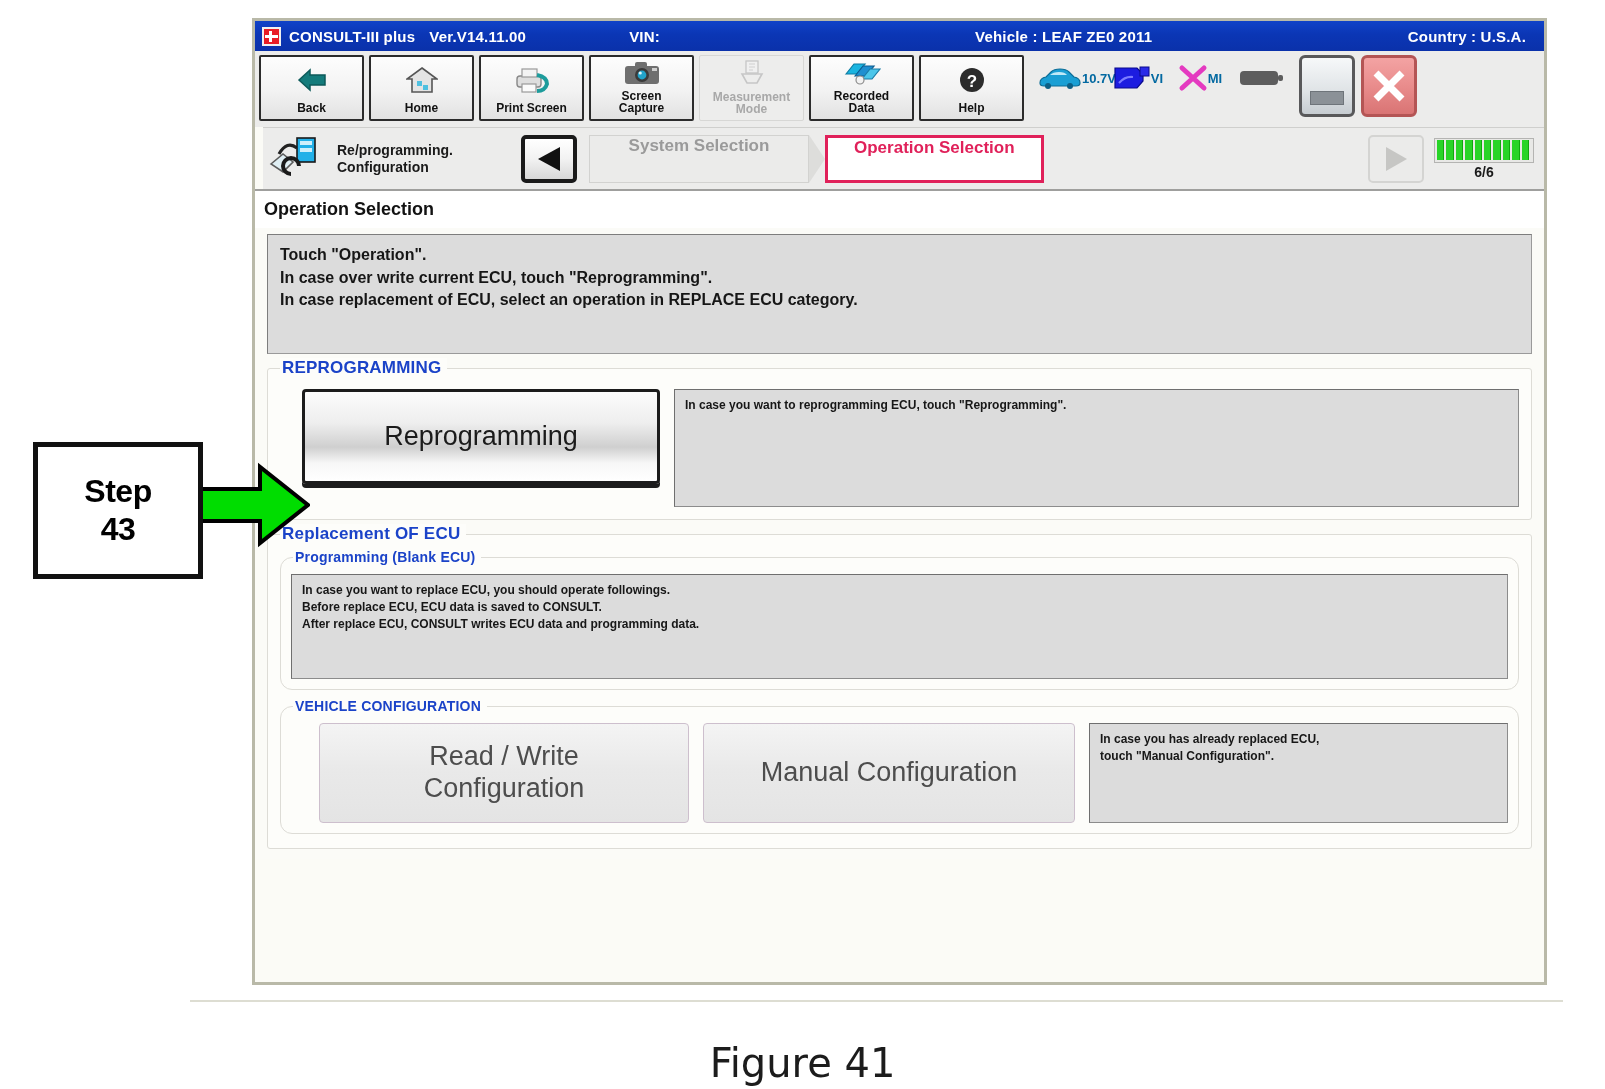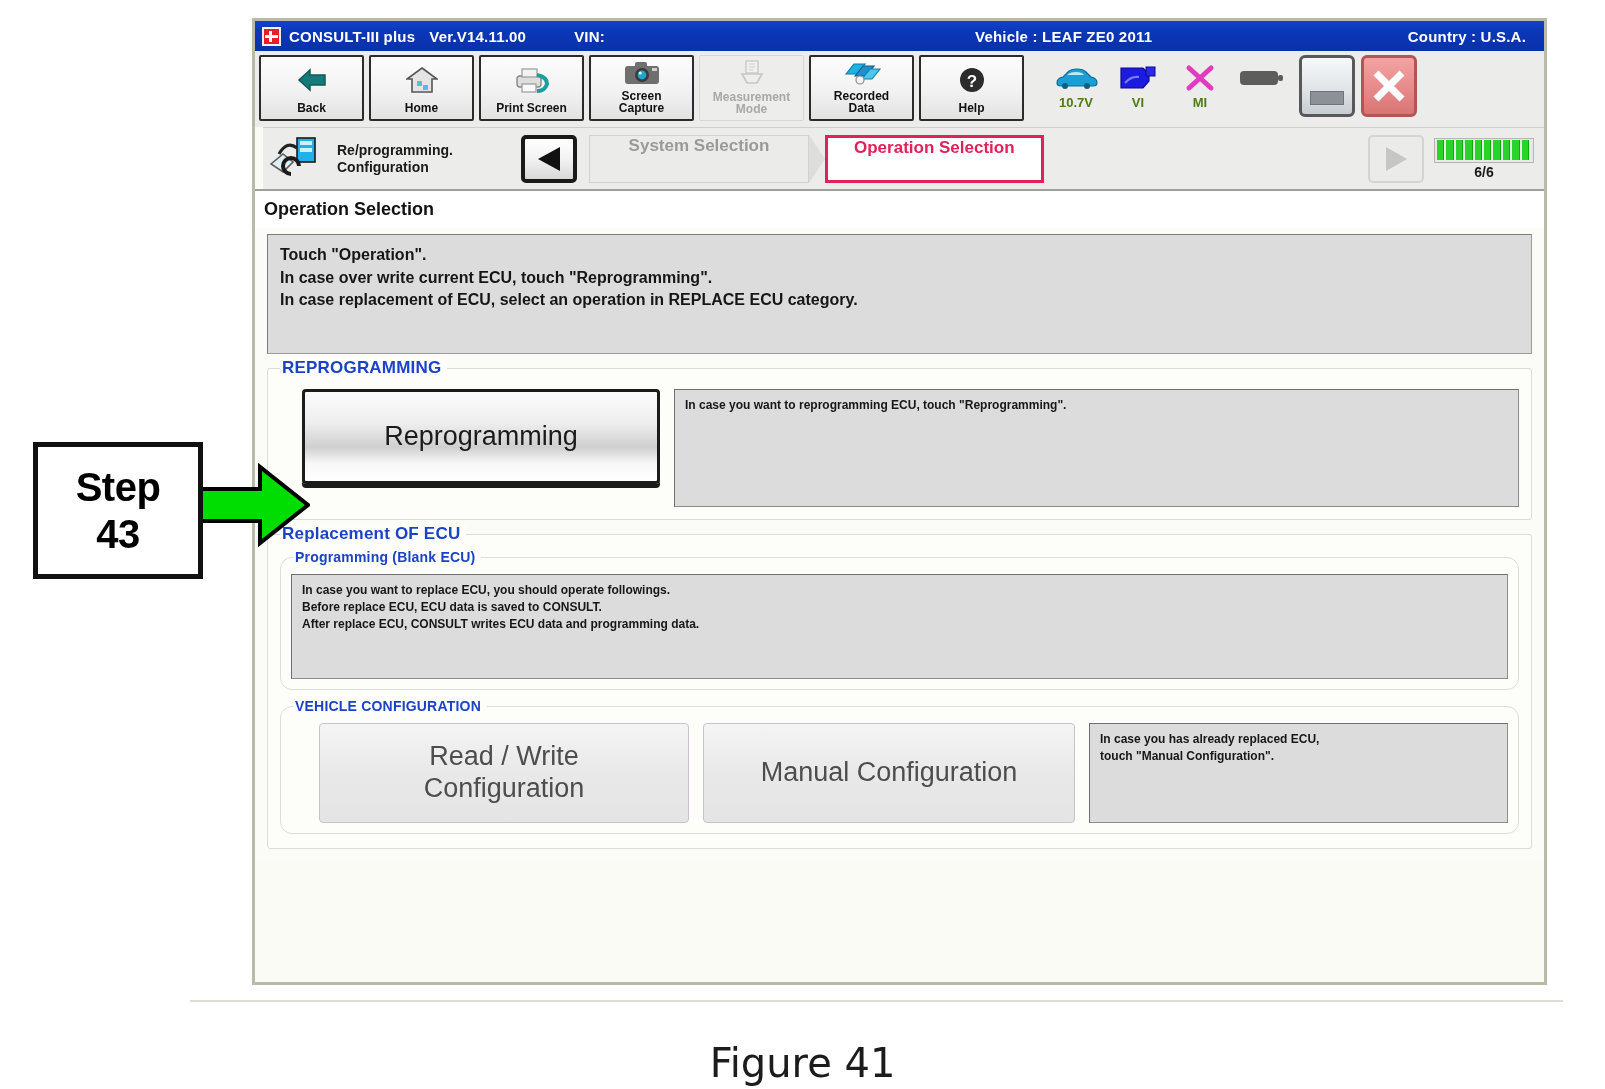--- a/index.html
+++ b/index.html
@@ -28,21 +28,21 @@
     height: 127px;
     border: 5px solid #111;
     background: #fff;
     display: flex;
     flex-direction: column;
     align-items: center;
     justify-content: center;
     z-index: 30;
   }
   .step-callout span {
-    font-size: 40px;
+    font-size: 32px;
     font-weight: bold;
     color: #000;
     line-height: 1.16;
     letter-spacing: -0.5px;
   }
 
   .green-arrow {
     position: absolute;
     left: 188px;
     top: 461px;
@@ -87,21 +87,21 @@
     box-sizing: border-box;
   }
   .tb-logo:before, .tb-logo:after {
     content: "";
     position: absolute;
     background: #fff;
   }
   .tb-logo:before { left: 1px; top: 6px; width: 13px; height: 3px; }
   .tb-logo:after  { left: 5px; top: 2px; width: 3px; height: 11px; }
   .tb-title { margin-right: 14px; }
-  .tb-vin  { margin-left: 34px; }
+  .tb-vin  { margin-left: 89px; }
   .tb-vehicle { position: absolute; left: 720px; }
   .tb-country { position: absolute; right: 18px; }
 
   
   .toolbar {
     height: 76px;
     background: #ececeb;
     display: flex;
     align-items: flex-start;
     padding: 4px 2px 0 4px;
@@ -143,27 +143,27 @@
 
   .status-cluster {
     display: flex;
     align-items: flex-start;
     margin-left: 16px;
     height: 66px;
   }
   .status-item {
     width: 62px;
     display: flex;
-    flex-direction: column;
+    flex-direction: row;
     align-items: center;
     justify-content: center;
     padding-top: 6px;
     font-size: 13px;
     font-weight: bold;
-    color: #4d7c0f;
+    color: #0369a1;
   }
   .status-item .sicon {
     height: 34px;
     display: flex;
     align-items: center;
     justify-content: center;
   }
 
   .win-ctrl {
     width: 56px;

